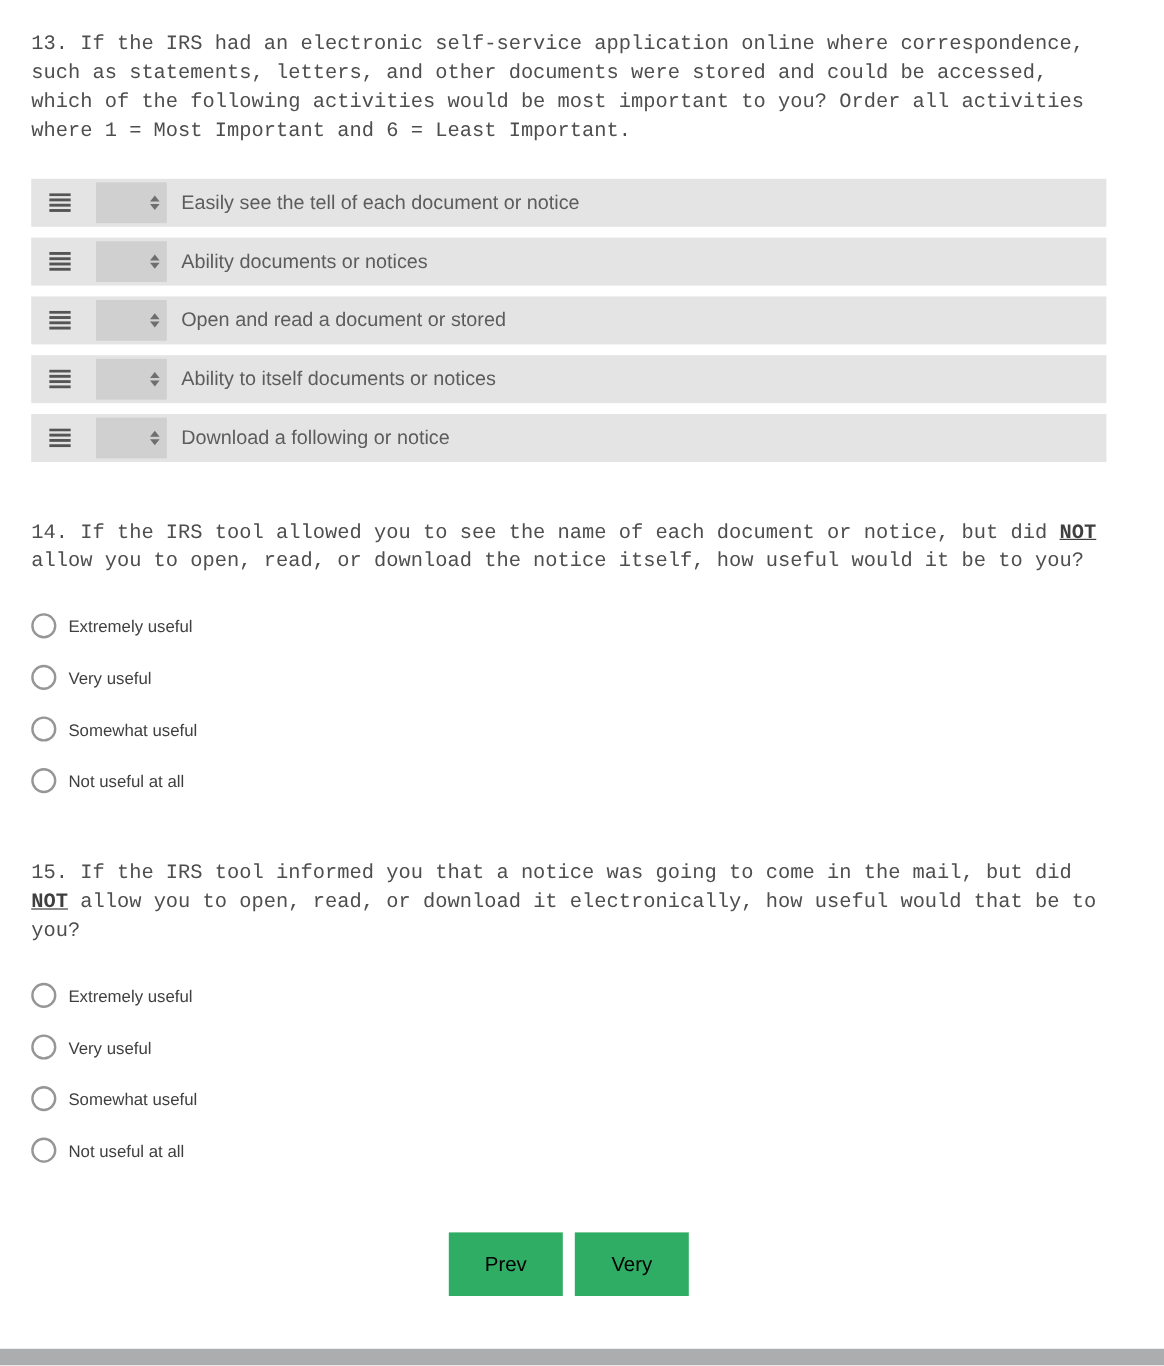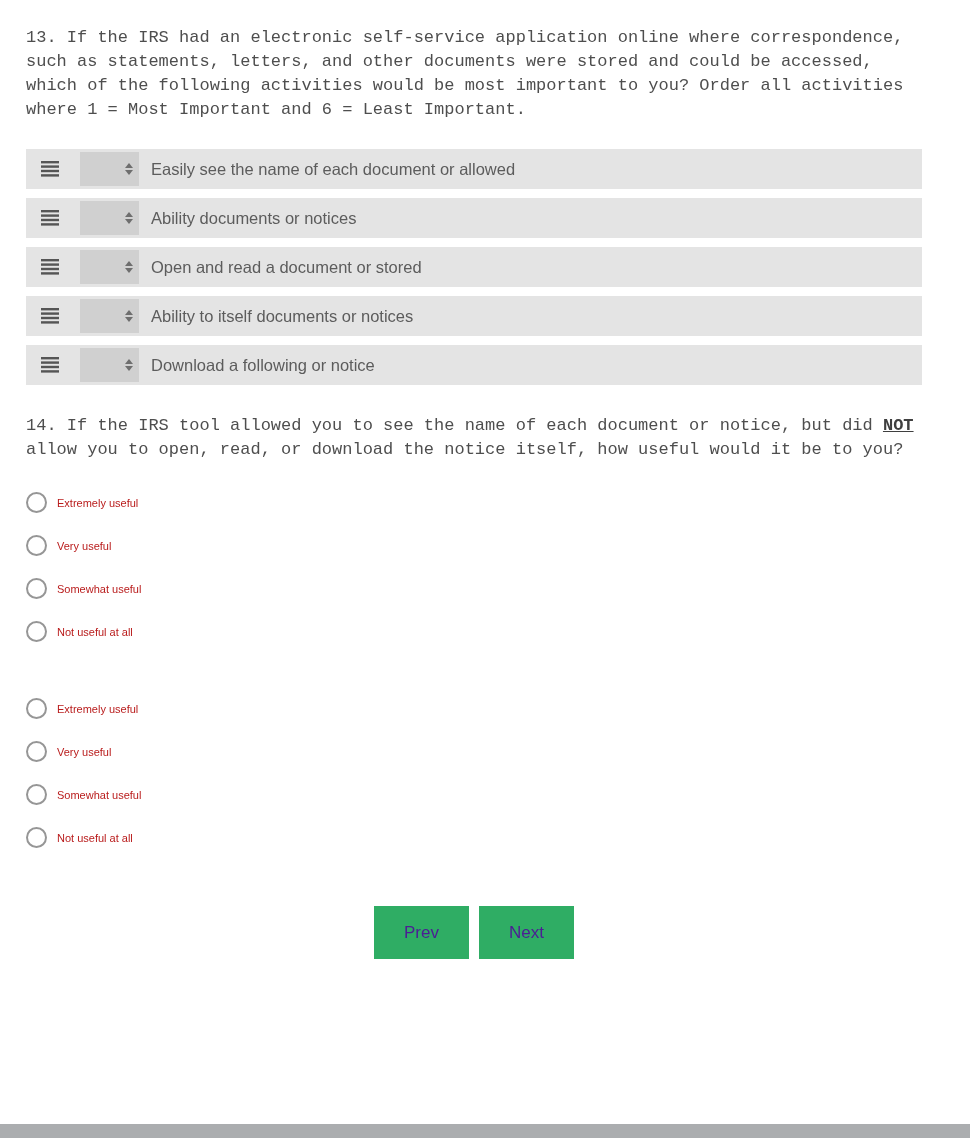--- a/index.html
+++ b/index.html
@@ -65,51 +65,51 @@
   }
   .arrow-down {
     width: 0; height: 0;
     border-left: 4px solid transparent;
     border-right: 4px solid transparent;
     border-top: 5px solid #6e6e6e;
   }
   .rank-label { font-size: 16.5px; color: #5c5c5c; }
 
   
-  .question-block { margin-top: 29px; }
+  .question-block { margin-top: 48px; }
   .question-block.second { margin-top: 56px; }
   .options { margin-top: 30px; }
   .option {
     display: flex;
     align-items: center;
     margin-bottom: 22px;
     cursor: pointer;
     width: fit-content;
   }
   .radio {
     width: 21px;
     height: 21px;
     border: 2px solid #969696;
     border-radius: 50%;
     background: #fff;
     margin-right: 10px;
     flex: 0 0 auto;
   }
-  .option-label { font-size: 11px; color: #b91c1c; }
+  .option-label { font-size: 14px; color: #404040; }
 
   
   .nav-buttons {
     margin-top: 58px;
     display: flex;
     justify-content: center;
     gap: 10px;
   }
   .nav-btn {
     background: #2fad64;
-    color: #4c1d95;
+    color: #000000;
     border: none;
     font-family: "Liberation Sans", sans-serif;
     font-size: 17px;
     padding: 4px 30px;
     height: 53px;
     min-width: 95px;
     cursor: pointer;
   }
 
   
@@ -142,21 +142,21 @@
                 <rect y="13.2" width="18" height="2.4"></rect>
               </g>
             </svg>
         </span>
         <span class="rank-select">
           <span class="arrows">
               <span class="arrow-up"></span>
               <span class="arrow-down"></span>
             </span>
         </span>
-        <span class="rank-label">Easily see the name of each document or allowed</span>
+        <span class="rank-label">Easily see the tell of each document or notice</span>
       </div>
 
       <div class="rank-row">
         <span class="drag-icon">
           <svg viewBox="0 0 18 16" width="18" height="16">
               <g fill="#555555">
                 <rect y="0" width="18" height="2.4"></rect>
                 <rect y="4.4" width="18" height="2.4"></rect>
                 <rect y="8.8" width="18" height="2.4"></rect>
                 <rect y="13.2" width="18" height="2.4"></rect>
@@ -253,20 +253,21 @@
         <span class="option-label">Somewhat useful</span>
       </label>
       <label class="option">
         <span class="radio"></span>
         <span class="option-label">Not useful at all</span>
       </label>
     </div>
   </div>
 
   <div class="question-block second">
+    <p class="q-text"><span>15. If the IRS tool informed you that a notice was going to come in the mail, but did </span><span class="not-em">NOT</span><span> allow you to open, read, or download it electronically, how useful would that be to you?</span></p>
 
     <div class="options">
       <label class="option">
         <span class="radio"></span>
         <span class="option-label">Extremely useful</span>
       </label>
       <label class="option">
         <span class="radio"></span>
         <span class="option-label">Very useful</span>
       </label>
@@ -276,18 +277,18 @@
       </label>
       <label class="option">
         <span class="radio"></span>
         <span class="option-label">Not useful at all</span>
       </label>
     </div>
   </div>
 
   <div class="nav-buttons">
     <button class="nav-btn">Prev</button>
-    <button class="nav-btn">Next</button>
+    <button class="nav-btn">Very</button>
   </div>
 
 </div>
 
 <div class="footer-bar"></div>
 
 </body></html>

